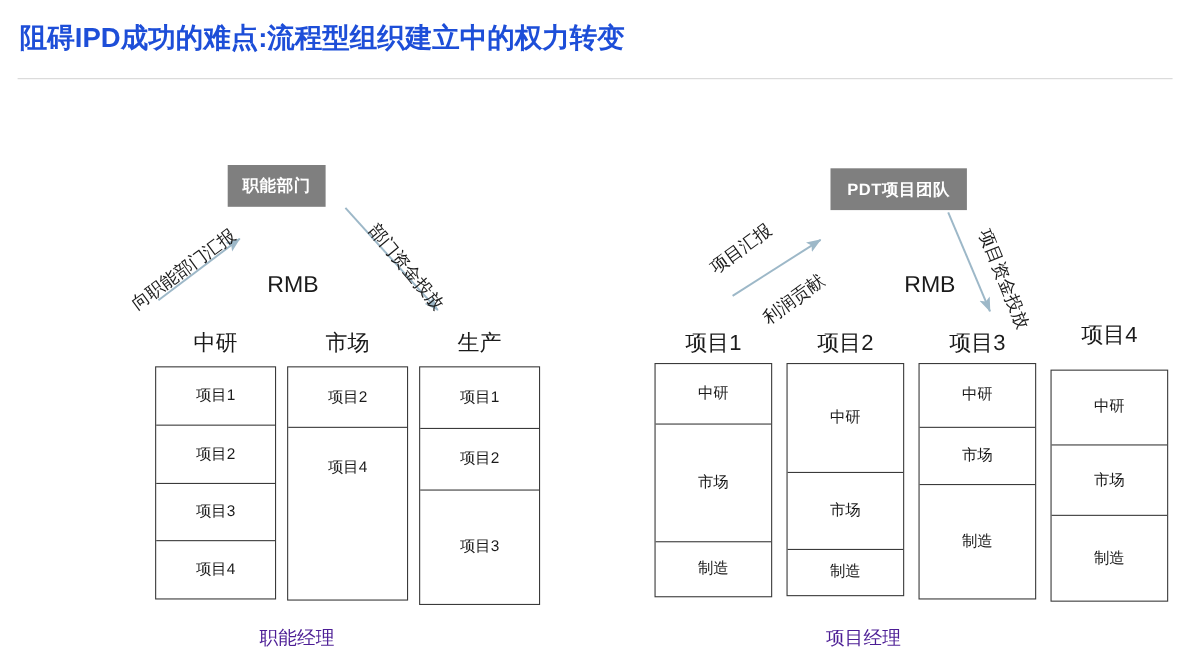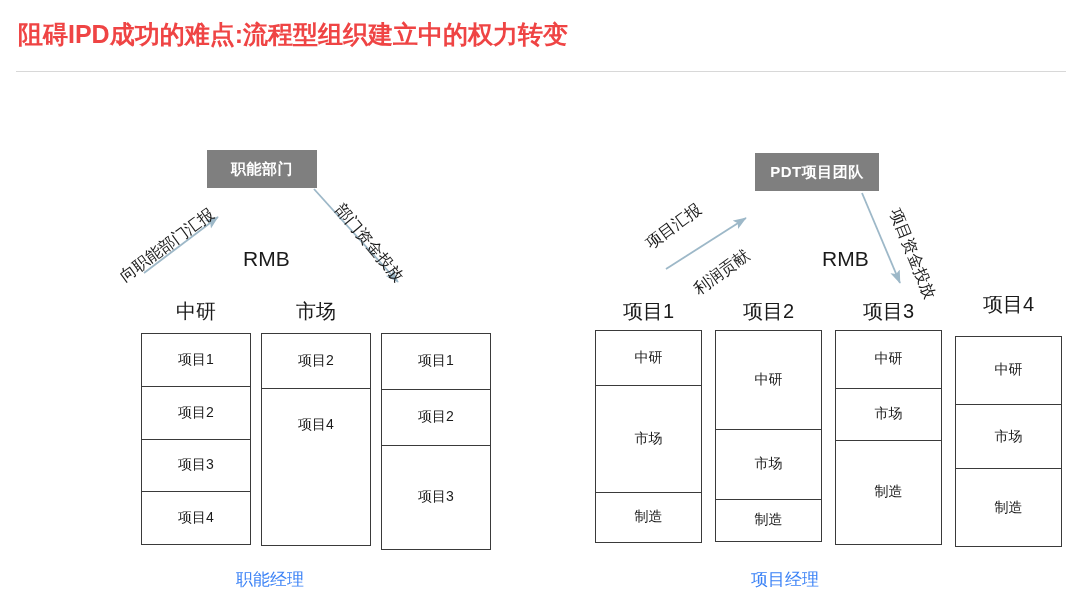--- a/index.html
+++ b/index.html
@@ -17,21 +17,21 @@
   }
 
   
   .slide-title {
     position: absolute;
     left: 18px;
     top: 18px;
     font-size: 25px;
     font-weight: bold;
     letter-spacing: 0px;
-    color: #ef4444;
+    color: #1d4ed8;
     white-space: nowrap;
   }
   .title-rule {
     position: absolute;
     left: 16px;
     top: 71px;
     width: 1050px;
     height: 1px;
     background: #d8d8d8;
   }
@@ -41,21 +41,21 @@
     position: absolute;
     background: #7f7f7f;
     color: #ffffff;
     font-weight: bold;
     font-size: 15px;
     display: flex;
     align-items: center;
     justify-content: center;
     letter-spacing: 0.5px;
   }
-  #head-box-functional { left: 207px; top: 150px; width: 110px; height: 38px; }
+  #head-box-functional { left: 207px; top: 150px; width: 89px; height: 38px; }
   #head-box-pdt        { left: 755px; top: 153px; width: 124px; height: 38px; }
 
   
   .arrow-label {
     position: absolute;
     font-size: 16px;
     color: #1a1a1a;
     white-space: nowrap;
     transform-origin: left center;
   }
@@ -110,21 +110,21 @@
     color: #1a1a1a;
     border-bottom: 1.6px solid #3a3a3a;
     white-space: nowrap;
   }
   .cell:last-child { border-bottom: none; }
 
   
   .bottom-caption {
     position: absolute;
     font-size: 17px;
-    color: #3b82f6;
+    color: #4c1d95;
     white-space: nowrap;
   }
   #caption-functional { left: 236px; top: 568px; }
   #caption-project    { left: 751px; top: 568px; }
 </style>
 </head>
 <body>
 
 <div class="slide-title">阻碍IPD成功的难点:流程型组织建立中的权力转变</div>
 <div class="title-rule"></div>
@@ -164,20 +164,21 @@
       </div>
     </div>
     <div class="col" style="left: 237px; top: 298px; width: 110px; height: 248px;">
       <div class="col-header" style="top: 0px;">市场</div>
       <div class="col-box" style="top: 35px; width: 110px; height: 213px;">
         <div class="cell" style="flex: 0.258216 1 0px;">项目2</div>
         <div class="cell" style="flex: 0.342723 1 0px;">项目4</div>
       </div>
     </div>
     <div class="col" style="left: 357px; top: 298px; width: 110px; height: 252px;">
+      <div class="col-header" style="top: 0px;">生产</div>
       <div class="col-box" style="top: 35px; width: 110px; height: 217px;">
         <div class="cell" style="flex: 0.258065 1 0px;">项目1</div>
         <div class="cell" style="flex: 0.258065 1 0px;">项目2</div>
         <div class="cell" style="flex: 0.483871 1 0px;">项目3</div>
       </div>
     </div>
   </div>
 
 <div class="bottom-caption" id="caption-functional">职能经理</div>
 

